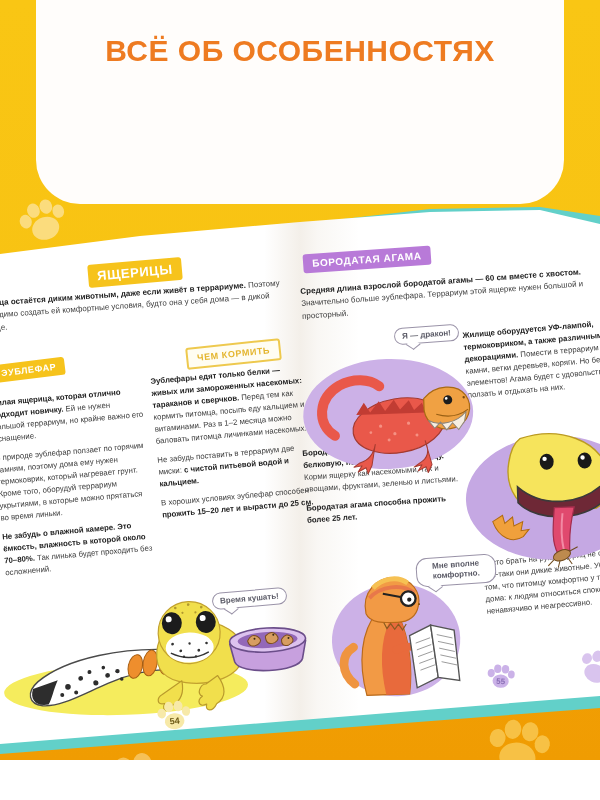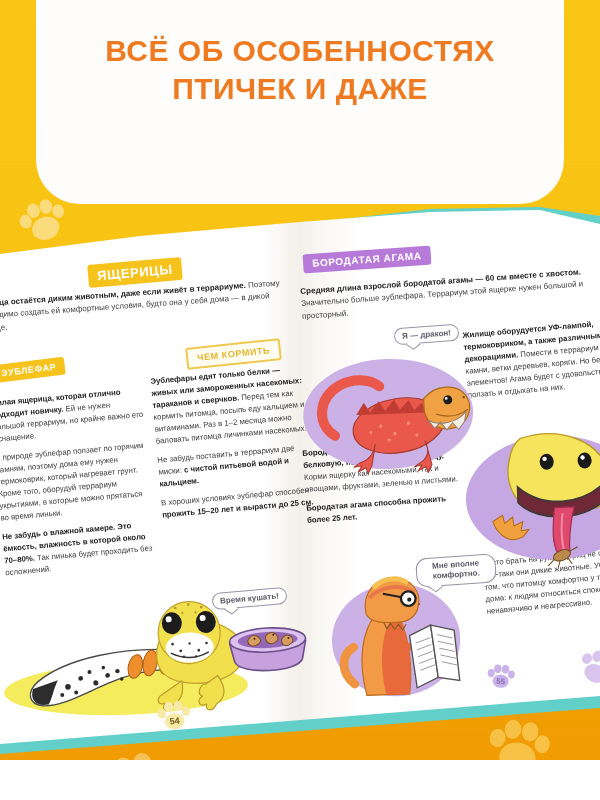--- a/index.html
+++ b/index.html
@@ -89,21 +89,20 @@
         <ellipse cx="6.5" cy="16" rx="4.8" ry="5.5"></ellipse>
         <ellipse cx="15" cy="9.5" rx="5" ry="5.8"></ellipse>
         <ellipse cx="25.5" cy="9.5" rx="5" ry="5.8"></ellipse>
         <ellipse cx="33.8" cy="16" rx="4.6" ry="5.4"></ellipse>
       </svg>
   </div>
 
   <div class="head-card">
     <div class="headline">
       <div>ВСЁ ОБ ОСОБЕННОСТЯХ</div>
-      <div>ПТИЧЕК И ДАЖЕ</div>
     </div>
   </div>
 
   <div class="book-layer">
     <div class="cover"></div>
     <div class="pages"></div>
     <div class="page-overlays"></div>
   </div>
 
   <div class="badge y" style="left:88px;top:261px;font-size:13px;transform:rotate(-5deg);">ЯЩЕРИЦЫ</div>

